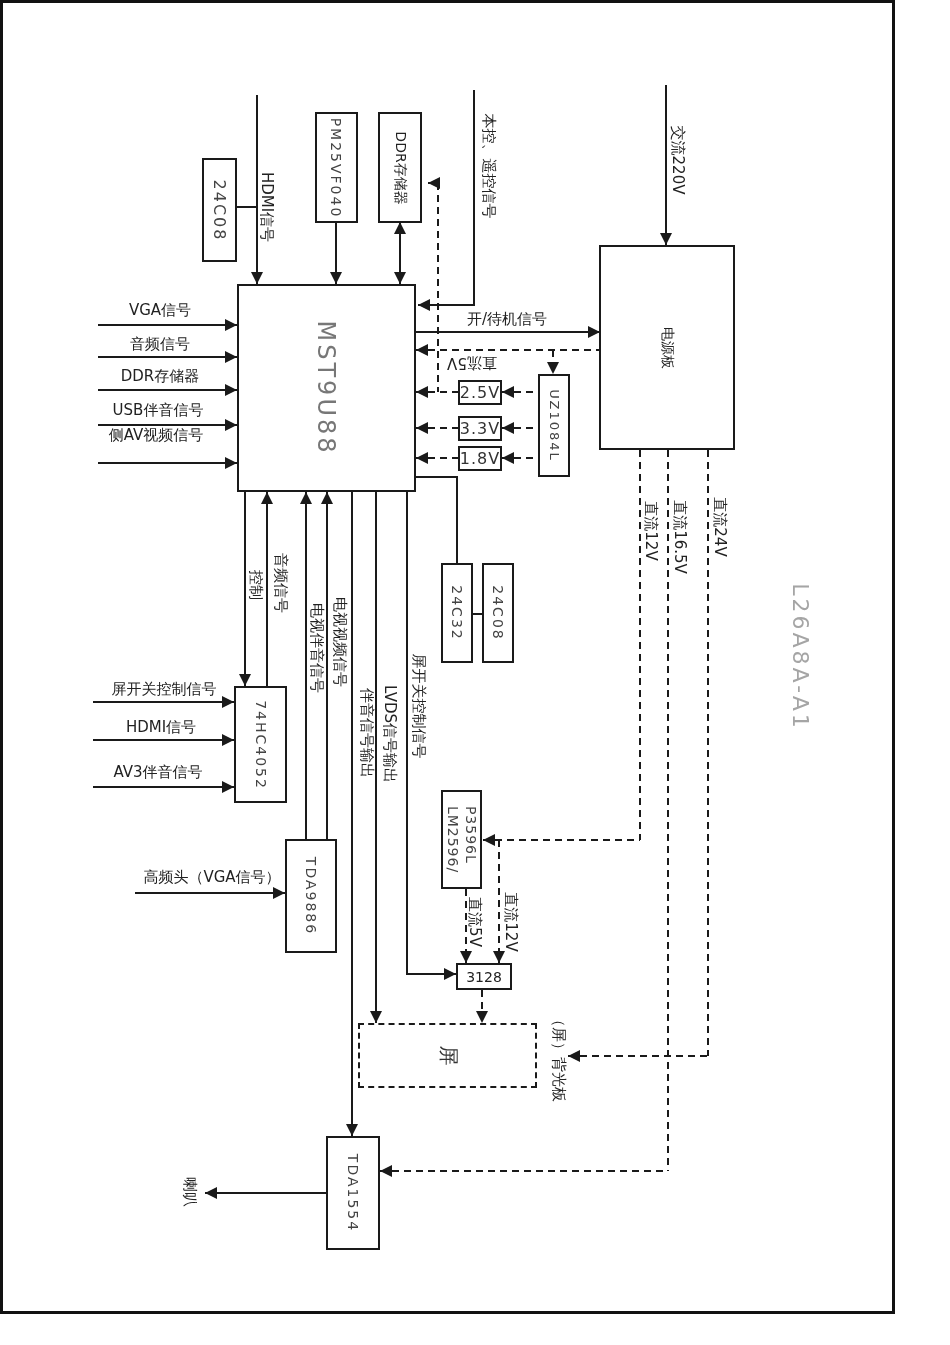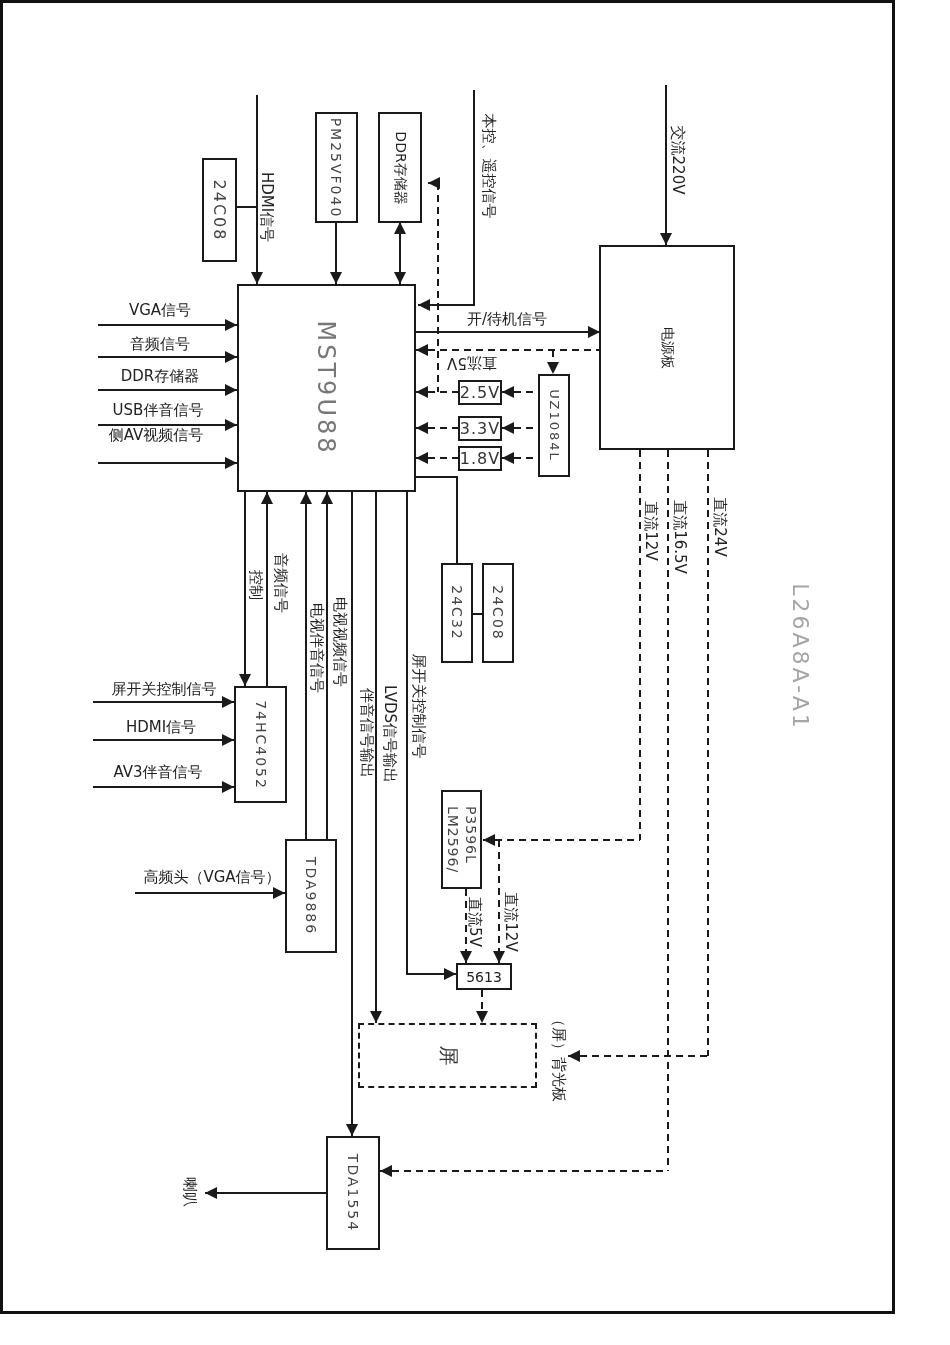--- a/index.html
+++ b/index.html
@@ -172,21 +172,21 @@
   <div class="bx" style="left:285px;top:839px;width:52px;height:114px;">
     <span class="rot chip" style="font-size:14px;">TDA9886</span>
     </div>
   <div class="bx" style="left:441px;top:790px;width:41px;height:99px;">
     <span class="chip2">
         <i style="font-style:normal;">LM2596/</i>
         <i style="font-style:normal;">P3596L</i>
       </span>
     </div>
   <div class="bx" style="left:456px;top:963px;width:56px;height:27px;">
-    <span class="sm">5613</span>
+    <span class="sm">3128</span>
     </div>
   <div class="bx dash" style="left:358px;top:1023px;width:179px;height:65px;">
     <span class="rot" style="font-size:20px;color:#333;">屏</span>
     </div>
   <div class="bx" style="left:326px;top:1136px;width:54px;height:114px;">
     <span class="rot chip" style="font-size:14px;">TDA1554</span>
     </div>
 
   <span class="lb" style="left:160px;top:310px;">VGA信号</span>
   <span class="lb" style="left:160px;top:344px;">音频信号</span>

